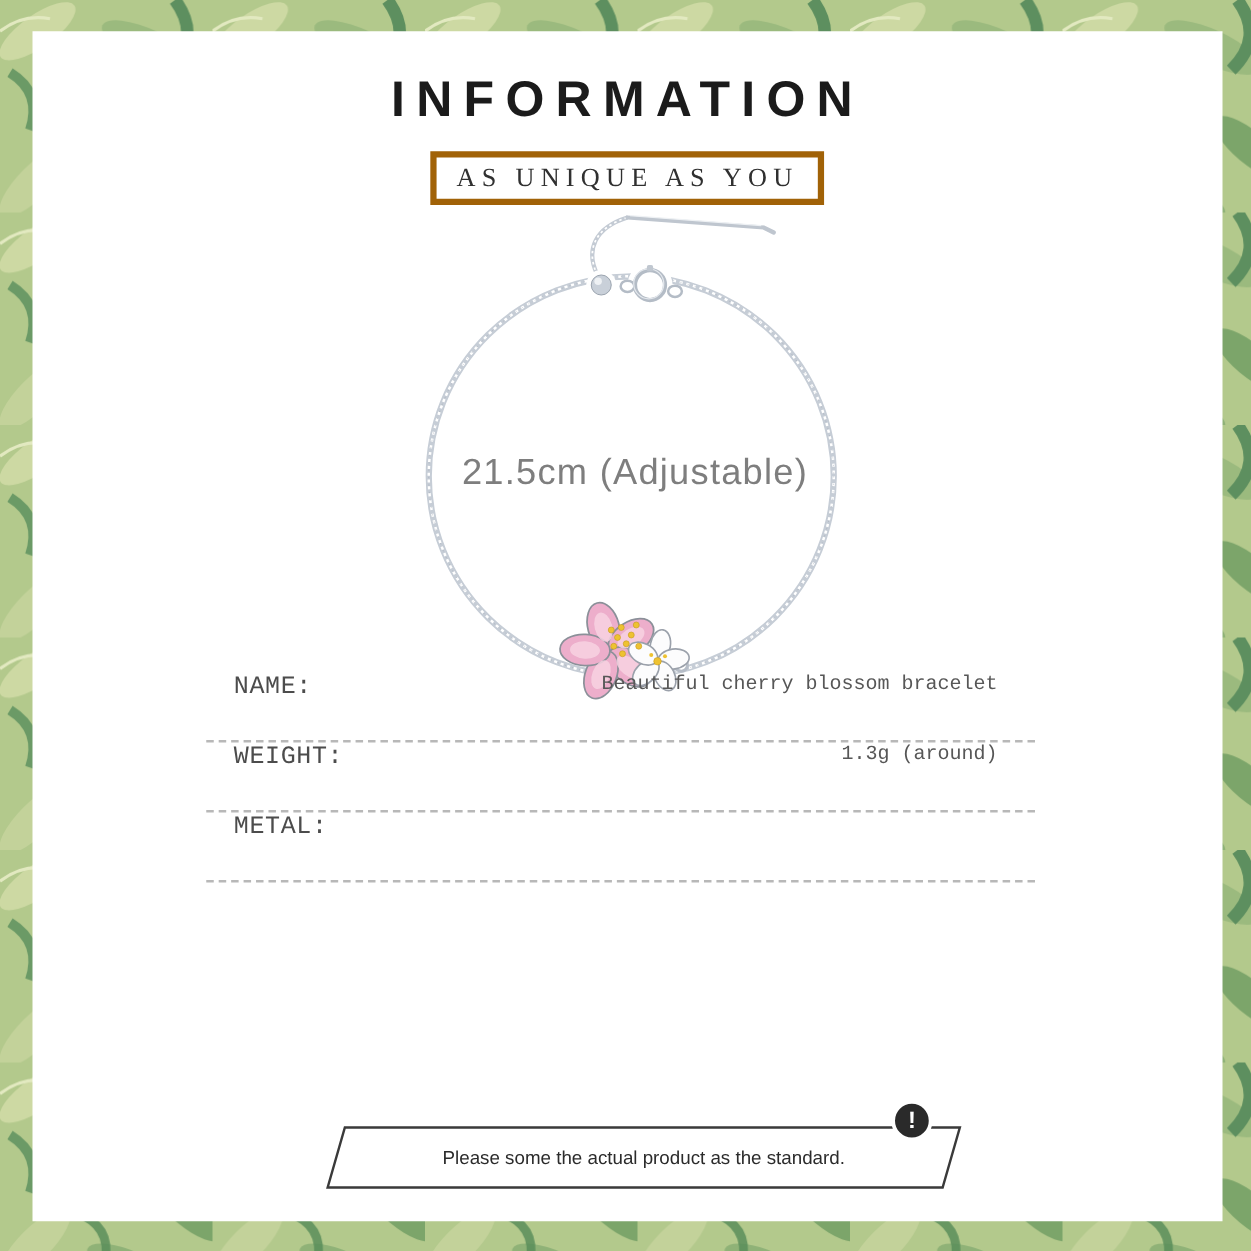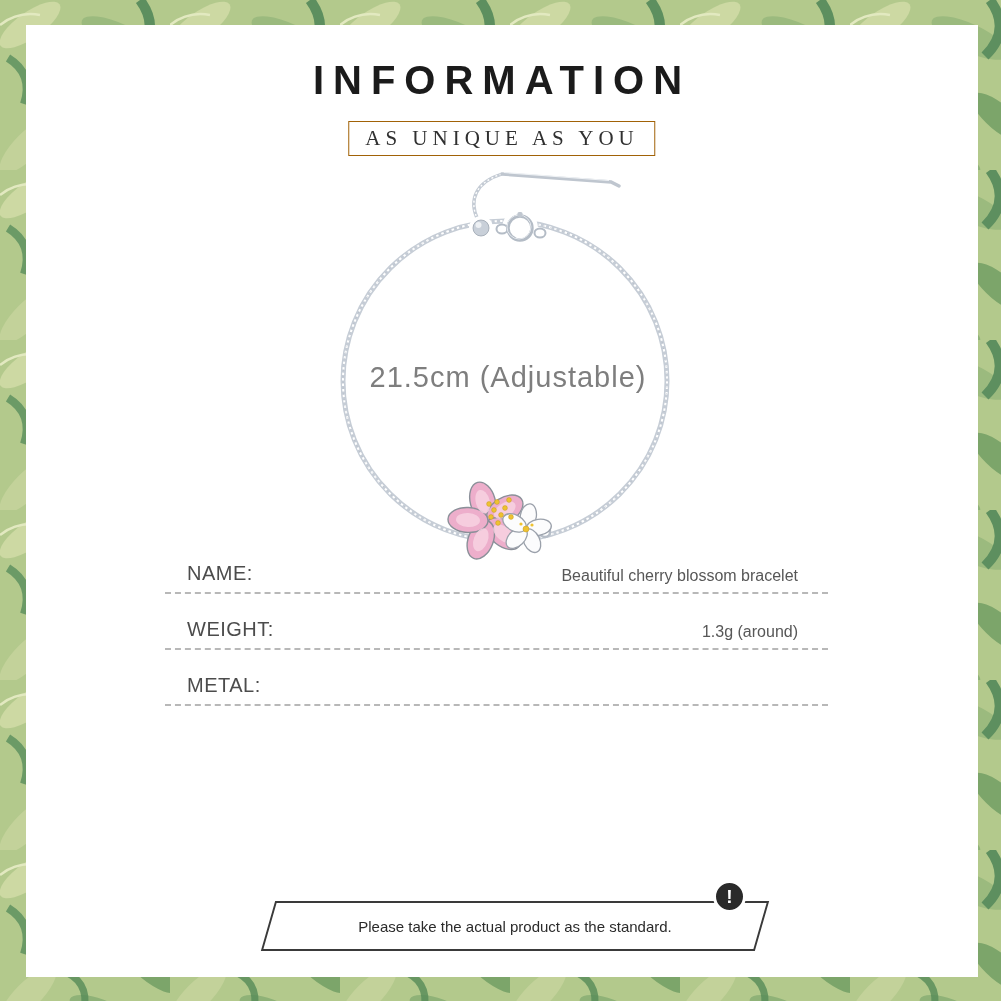--- a/index.html
+++ b/index.html
@@ -13,39 +13,40 @@
     position:absolute;left:26px;top:25px;width:952px;height:952px;
     background:#ffffff;
   }
   .title{
     position:absolute;left:0;top:33px;width:100%;
     text-align:center;font-size:40px;font-weight:700;color:#1b1b1b;
     letter-spacing:9px;
   }
   .tagline-box{
     position:absolute;top:96px;left:50%;transform:translateX(-50%);
-    border:1px solid #a16207;padding:4px 16px;
+    border:5px solid #a16207;padding:4px 16px;
   }
   .tagline{
     font-family:"Liberation Serif","DejaVu Serif",serif;
     font-size:21px;color:#303030;letter-spacing:5px;white-space:nowrap;
   }
   #bracelet-svg{position:absolute;left:280px;top:130px;pointer-events:none;}
   .size-label-svg{
     font-family:"Liberation Sans","DejaVu Sans",sans-serif;
     font-size:29px;fill:#7e7e7e;letter-spacing:1px;
   }
   .spec-table{
     position:absolute;left:139px;top:513px;width:663px;
   }
   .spec-row{
     box-sizing:border-box;height:56px;
     border-bottom:2px dashed #b8b8b8;
-    display:flex;justify-content:space-between;align-items:flex-end;
+    display:flex;justify-content:space-between;align-items:flex-start;
     padding:0 30px 7px 22px;
+    font-family:Liberation Mono, monospace;
   }
   .spec-label{font-size:20px;color:#4c4c4c;letter-spacing:0.5px;}
   .spec-value{font-size:16px;color:#575757;}
   .disclaimer{
     position:absolute;left:226px;top:876px;width:526px;height:50px;
   }
   .disclaimer-shape{
     position:absolute;left:16px;right:16px;top:0;bottom:0;
     border:2px solid #3a3a3a;transform:skewX(-16deg);
   }
@@ -180,18 +181,18 @@
 
       <div class="spec-row">
         <span class="spec-label">METAL:</span>
       </div>
 
     </div>
 
   <div class="disclaimer">
     <div class="disclaimer-shape"></div>
     <div class="disclaimer-text">
-      <span>Please take the actual product as the standard.</span>
+      <span>Please some the actual product as the standard.</span>
     </div>
     <div class="disclaimer-icon">!</div>
   </div>
 
 </div>
 
 </body></html>

